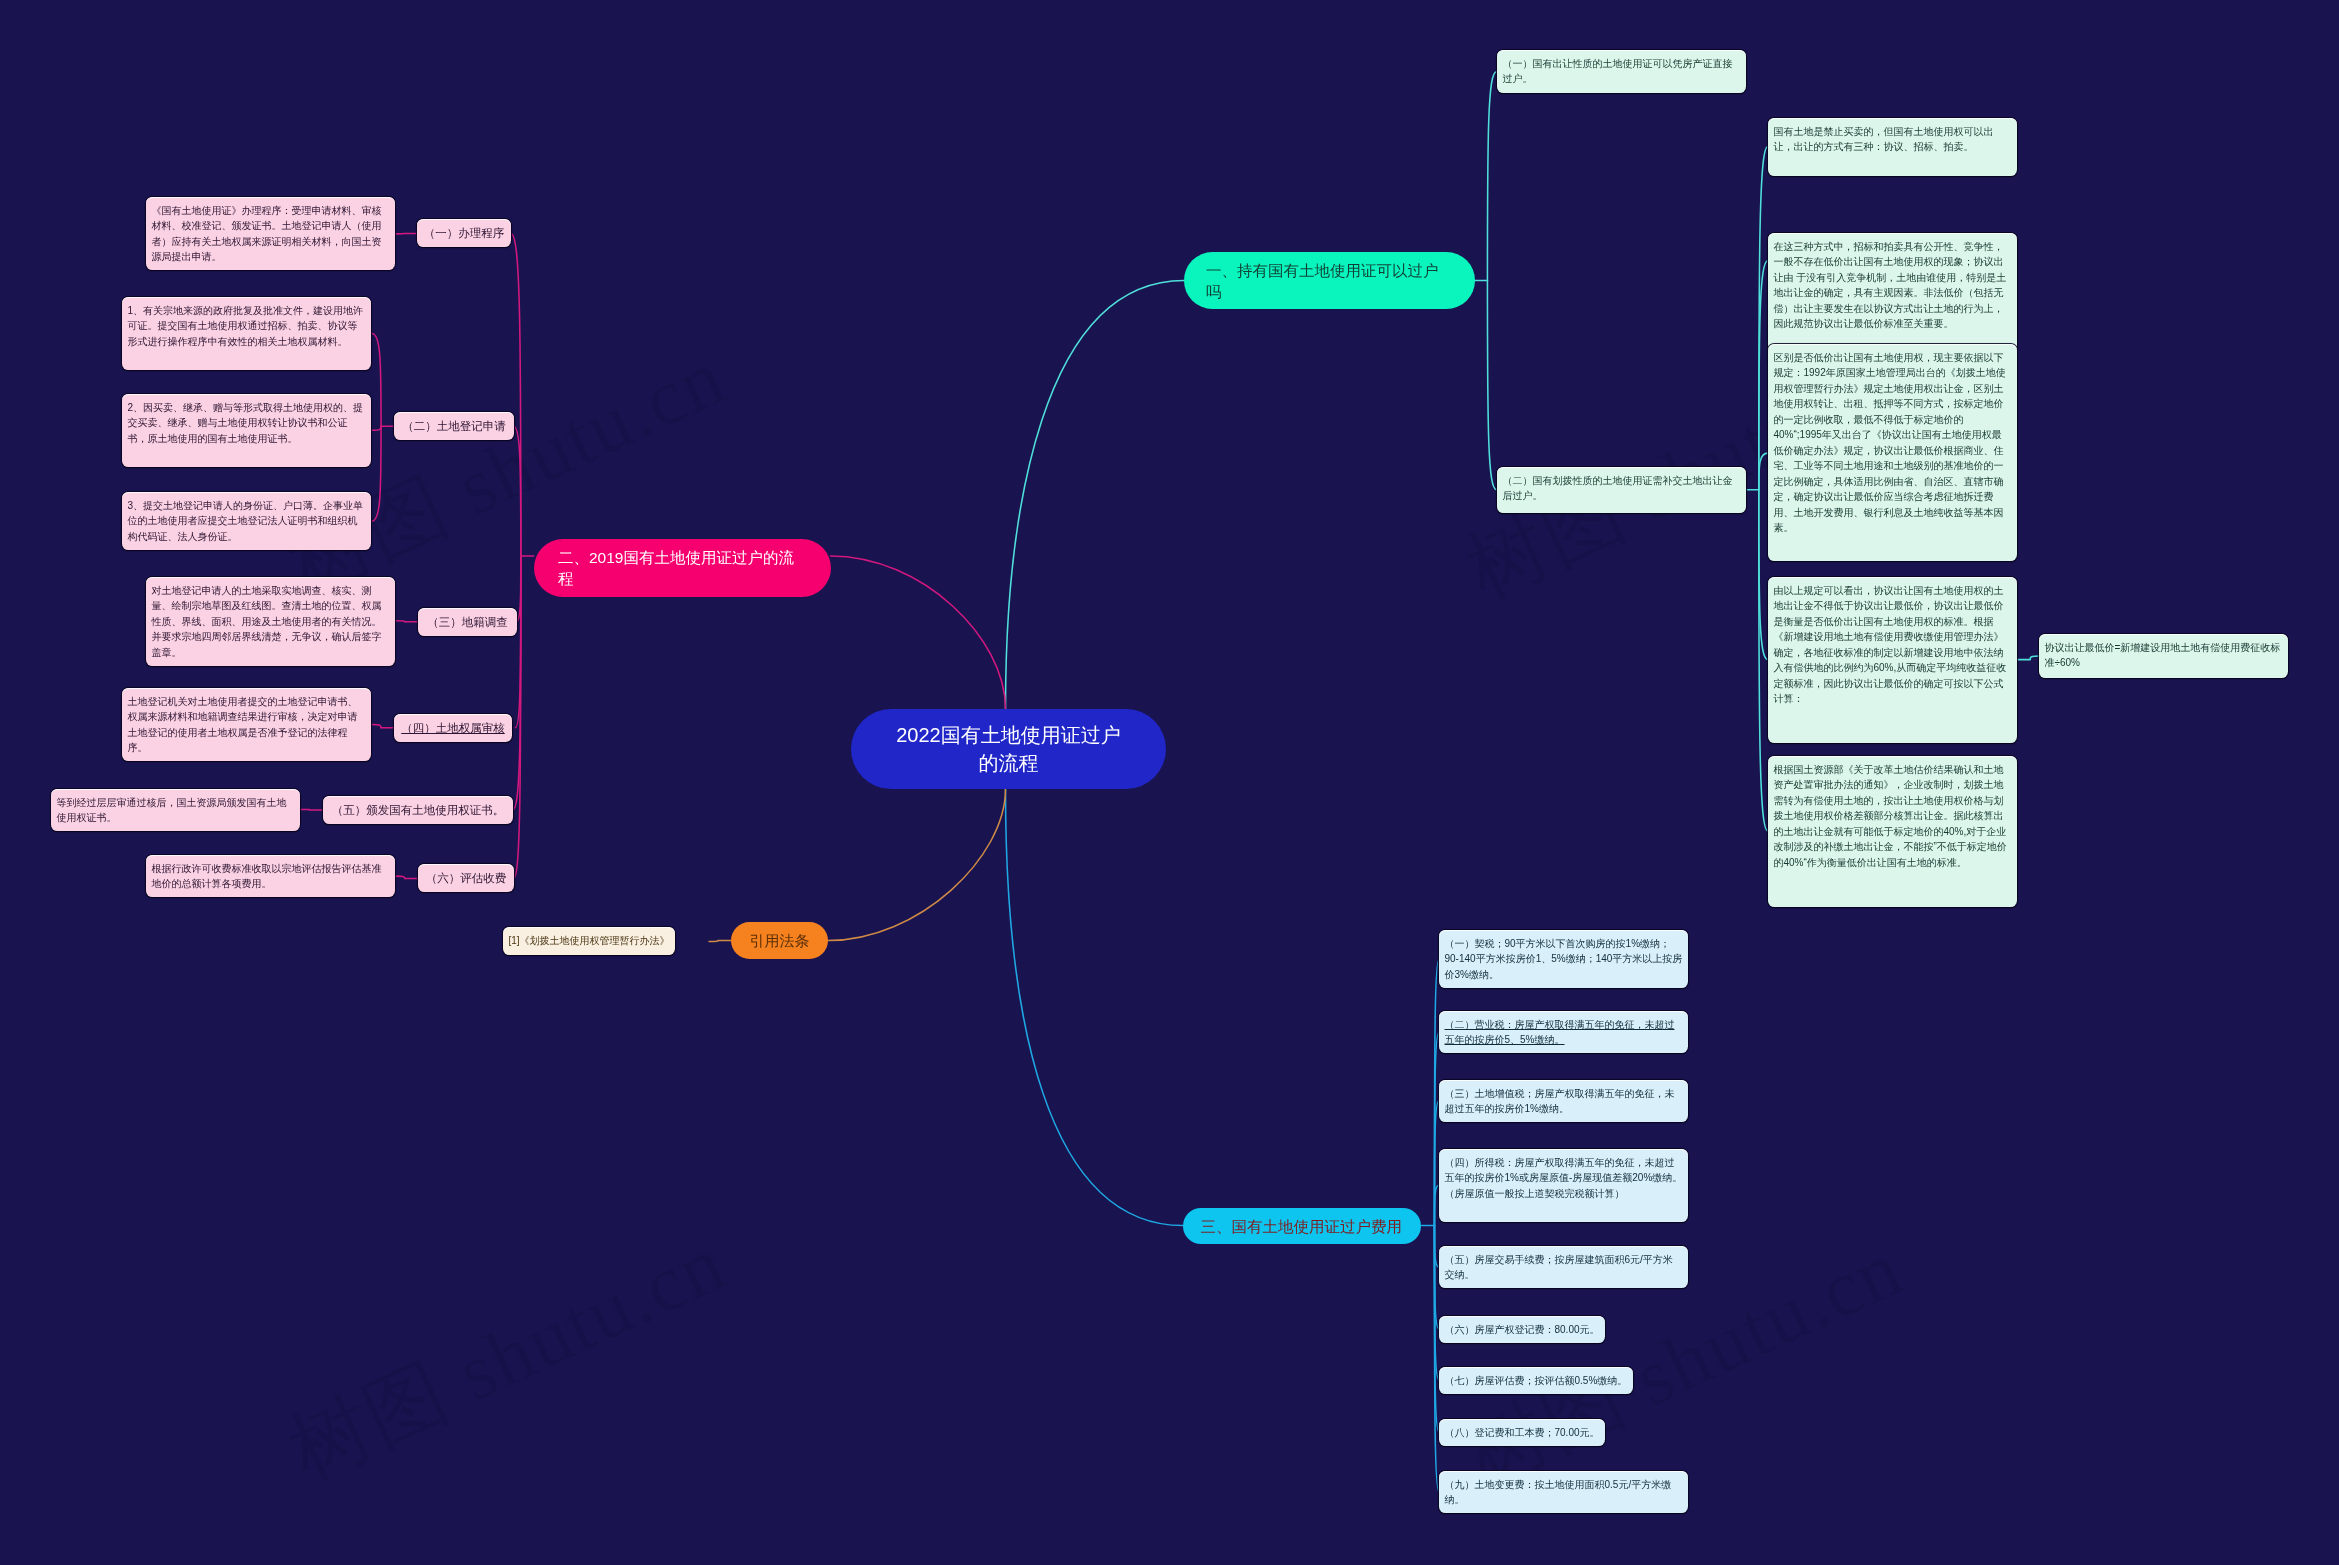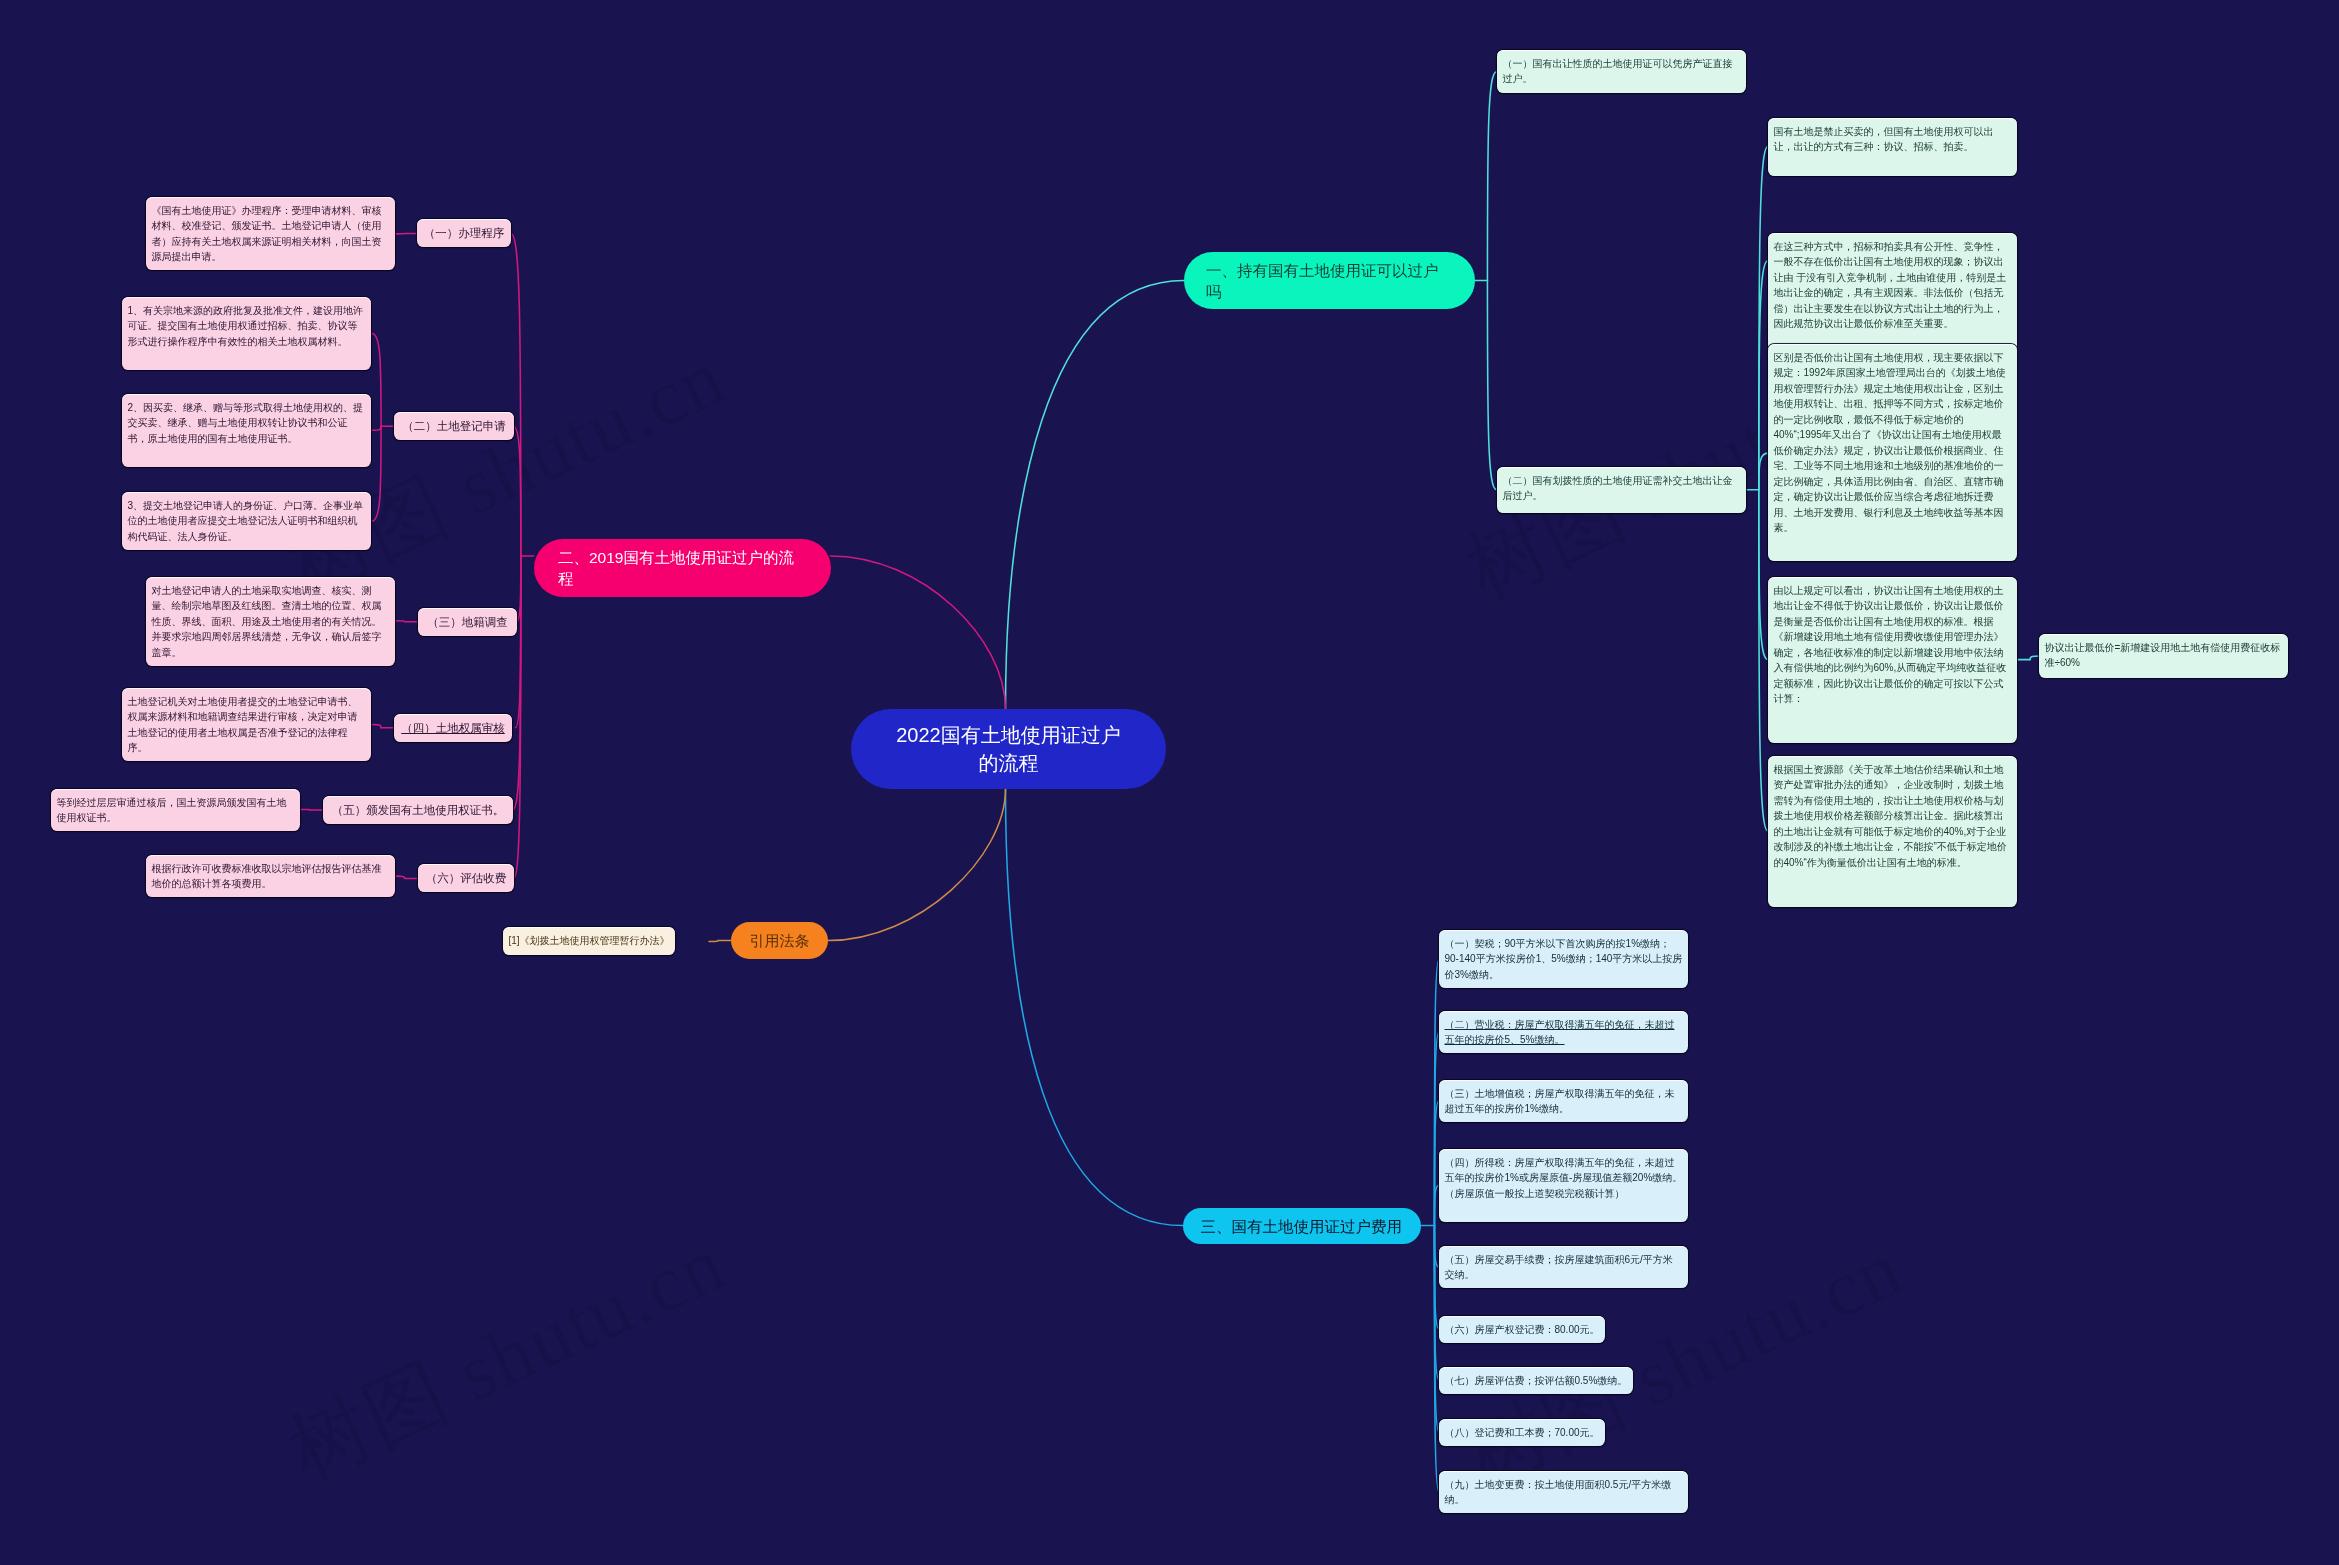--- a/index.html
+++ b/index.html
@@ -13,21 +13,21 @@
     transform-origin:0 100%;transform:rotate(-25deg);}
 svg#links{position:absolute;left:0;top:0;width:2339px;height:1565px;overflow:visible;}
 .node{position:absolute;box-sizing:border-box;}
 
 .root{background:#2026c8;color:#fff;border-radius:40px;font-size:20px;line-height:28px;
       text-align:center;display:flex;align-items:center;justify-content:center;padding:0 38px;}
 
 .pill{border-radius:29px;display:flex;align-items:center;font-size:15.5px;line-height:21px;}
 .pill.green{background:#0af5be;color:#123f34;padding:4.6px 22px;}
 .pill.pink{background:#f5006e;color:#ffffff;padding:4.6px 24px;}
-.pill.blue{background:#0ec5f0;color:#0f172a;padding:4.6px 17.4px;}
+.pill.blue{background:#0ec5f0;color:#7f1d1d;padding:4.6px 17.4px;}
 .pill.orange{background:#f5821f;color:#5d2f06;border-radius:19px;justify-content:center;white-space:nowrap;
              font-size:15px;line-height:20px;padding:4.6px 9.1px;}
 
 .leaf{border-radius:6.4px;font-size:10px;line-height:15.5px;padding:5.5px 5.5px;width:max-content;
       box-shadow:0 0 0 1.1px rgba(8,4,32,0.85), 0 0.9px 1.8px rgba(0,0,0,0.6),
                  inset 0 0.9px 0 rgba(255,255,255,0.85);}
 .leaf.pink{background:#fad2e4;color:#2d1430;}
 .leaf.green{background:#dcf6ec;color:#16382f;}
 .leaf.blue{background:#d9eff9;color:#102c3b;}
 .leaf.orange{background:#f9f0e1;color:#4a3412;text-align:center;}

